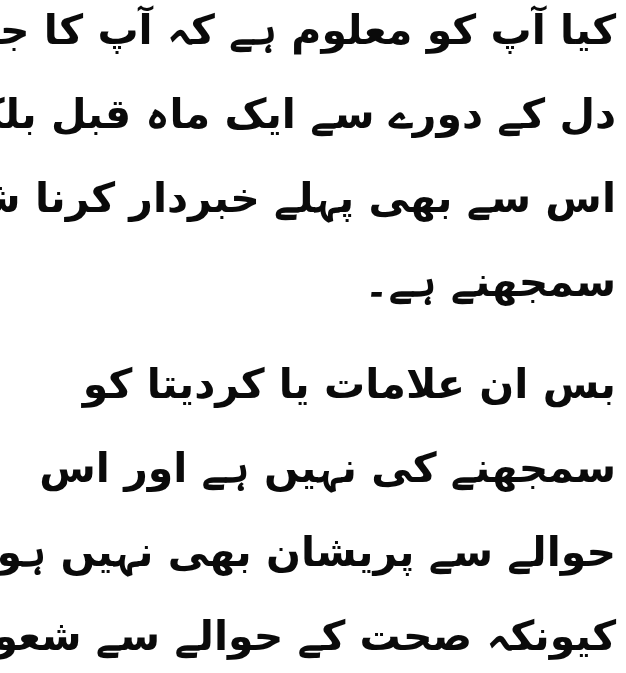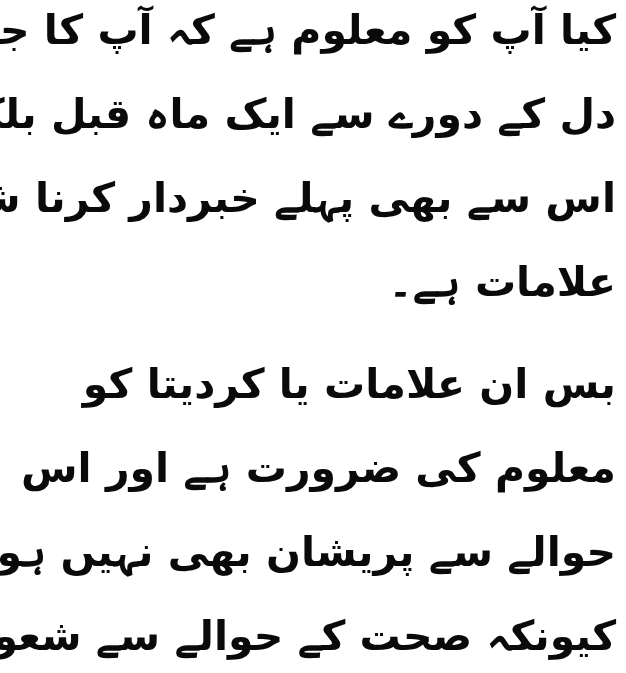--- a/index.html
+++ b/index.html
@@ -36,21 +36,21 @@
   }
 </style>
 </head>
 <body style="background: rgb(255, 255, 255);">
 
 <main class="article" style="color: rgb(10, 10, 10);">
   <p class="para">
     <span class="line">کیا آپ کو معلوم ہے کہ آپ کا جسم</span>
     <span class="line">دل کے دورے سے ایک ماہ قبل بلکہ</span>
     <span class="line">اس سے بھی پہلے خبردار کرنا شروع</span>
-    <span class="line">علامات ہے۔</span>
+    <span class="line">سمجھنے ہے۔</span>
   </p>
   <p class="para">
     <span class="line">بس ان علامات یا کردیتا کو</span>
-    <span class="line">معلوم کی ضرورت ہے اور اس</span>
+    <span class="line">سمجھنے کی نہیں ہے اور اس</span>
     <span class="line">حوالے سے پریشان بھی نہیں ہونا</span>
     <span class="line">کیونکہ صحت کے حوالے سے شعور</span>
   </p>
 </main>
 
 </body></html>

